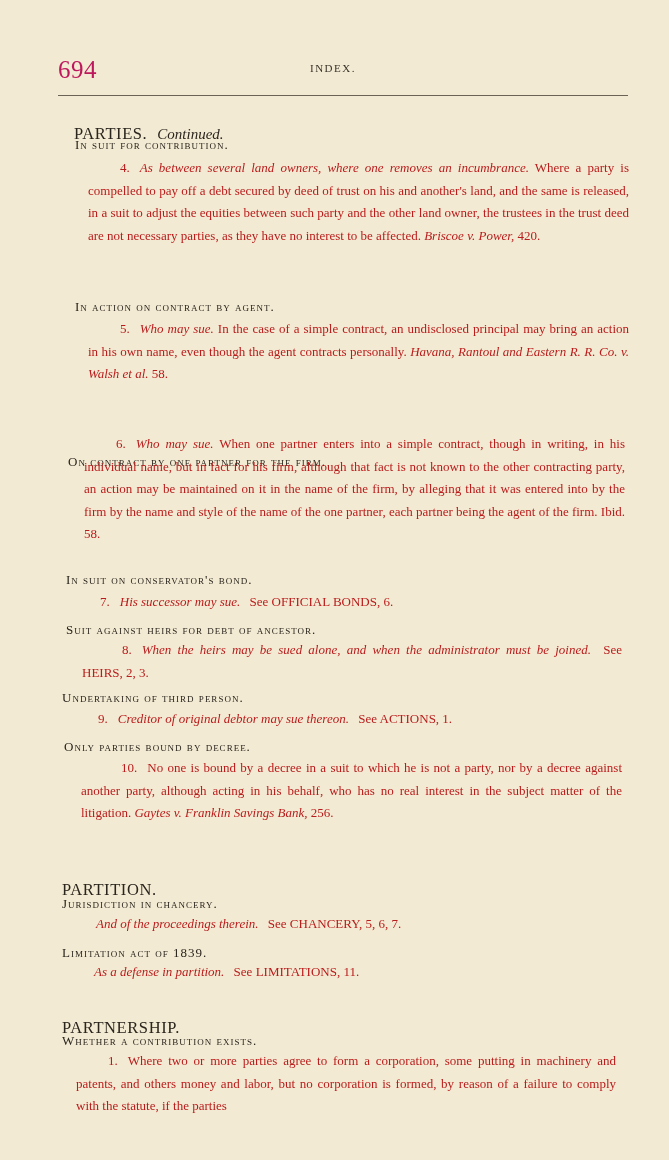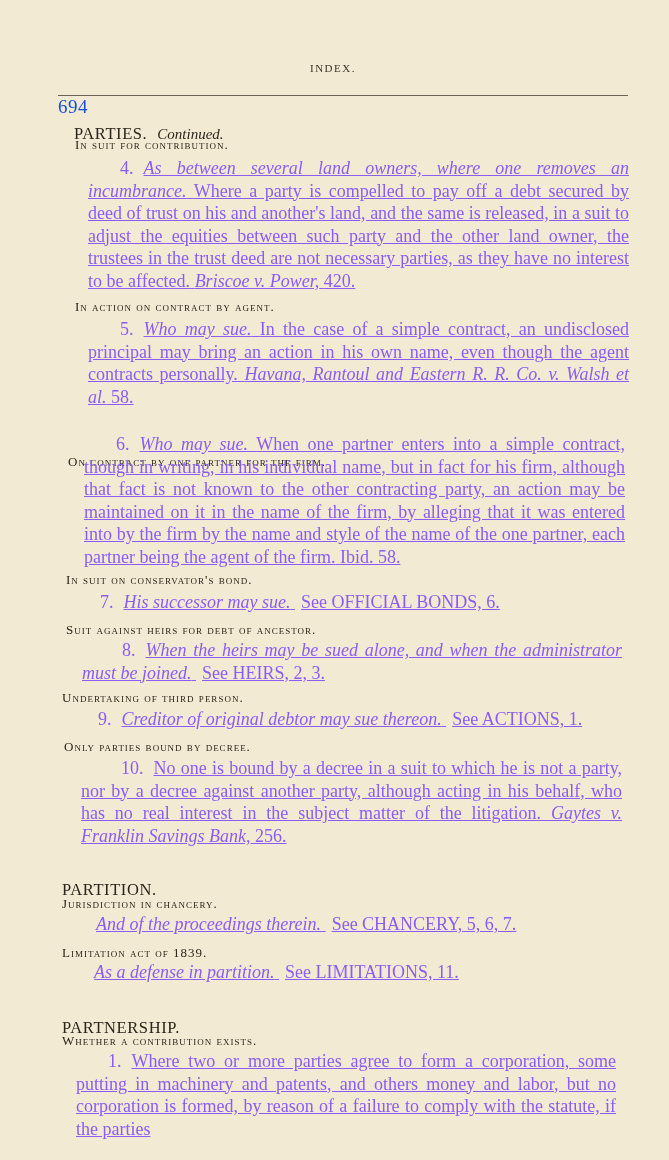--- a/index.html
+++ b/index.html
@@ -25,24 +25,23 @@
       position: absolute;
       top: 56px;
       left: 58px;
       width: 570px;
       height: 30px;
     }
     .page-number {
       position: absolute;
       left: 0;
       top: 0;
-      font-size: 19px;
+      font-size: 25px;
       letter-spacing: 0.5px;
-      color: #1d4ed8;
-      margin-top: 40px;
+      color: #be185d;
     }
     .running-head {
       position: absolute;
       left: 252px;
       top: 6px;
       font-size: 11px;
       letter-spacing: 1.5px;
       color: #3a342a;
     }
     .header-rule {
@@ -69,26 +68,25 @@
     .subhead {
       font-size: 13px;
       letter-spacing: 1px;
       font-variant: small-caps;
       text-transform: none;
       margin: 0;
       white-space: nowrap;
       color: #2a251d;
     }
     .para {
-      font-size: 18px;
+      font-size: 13px;
       line-height: 22.5px;
       text-align: justify;
       margin: 0;
-      color: #8b5cf6;
-      text-decoration: underline;
+      color: #b91c1c;
     }
     .para .num {
       display: inline-block;
       margin-right: 10px;
     }
     .para em { font-style: italic; }
     .para .ref { margin-left: 6px; }
 
     
     .blk { position: absolute; }

